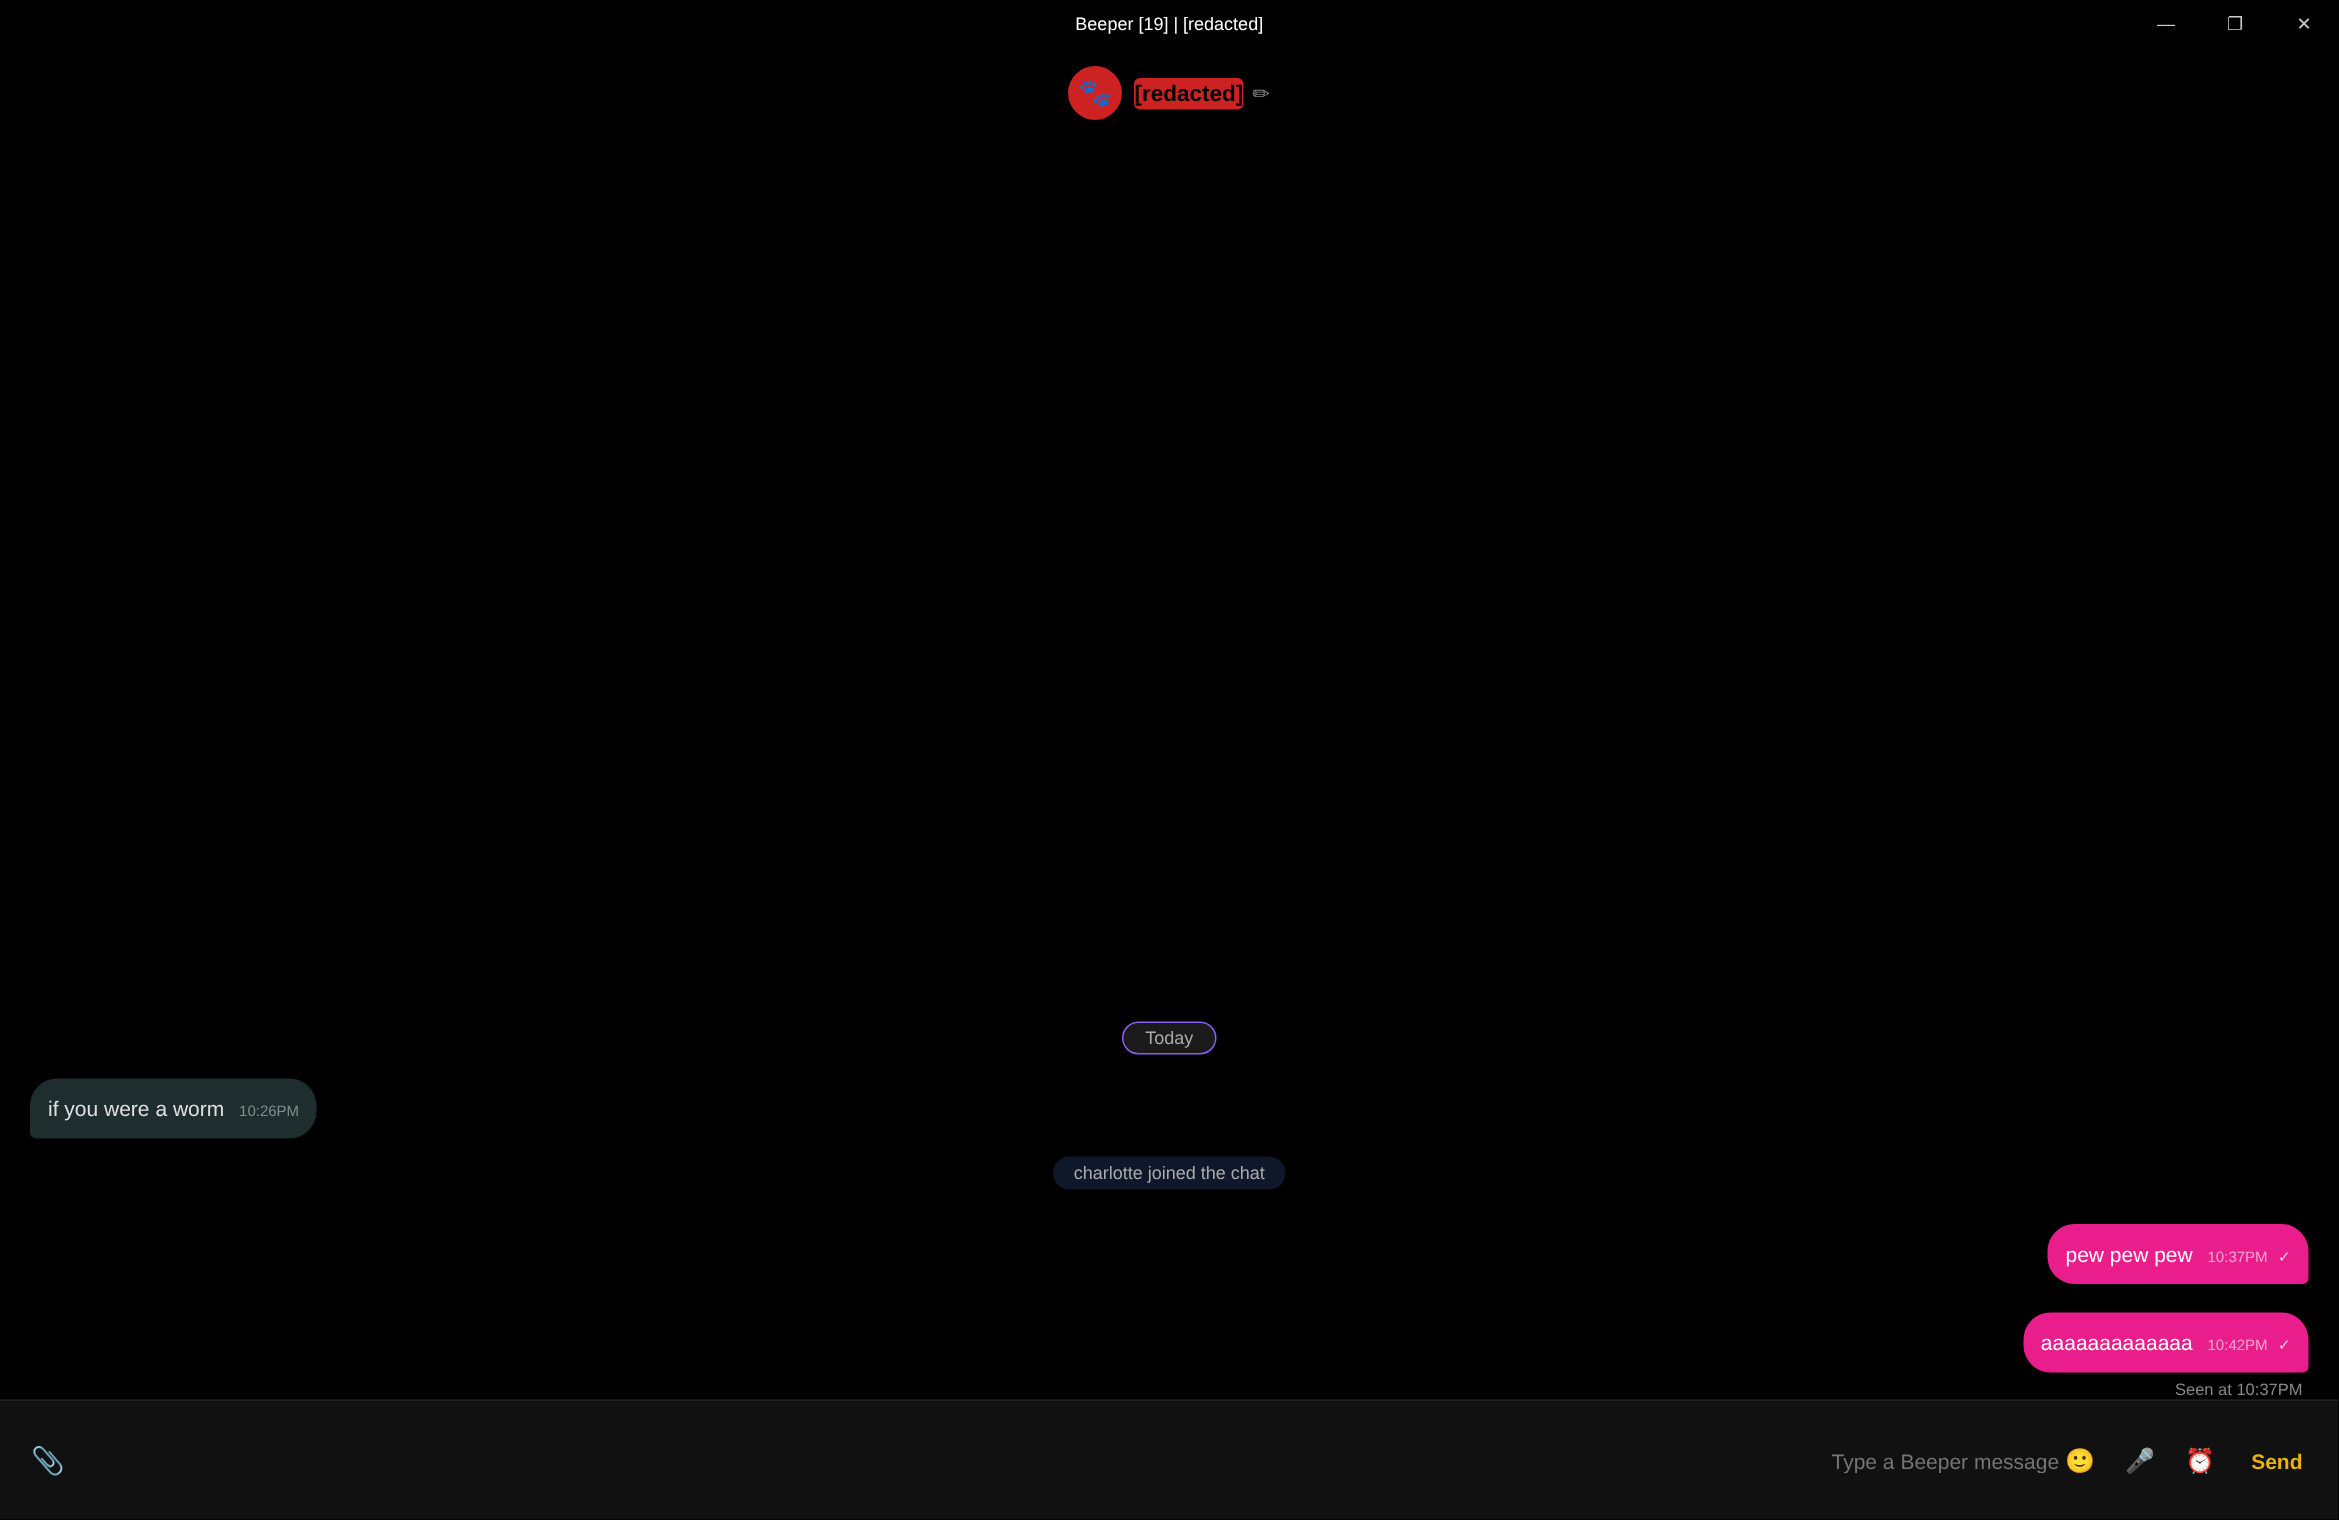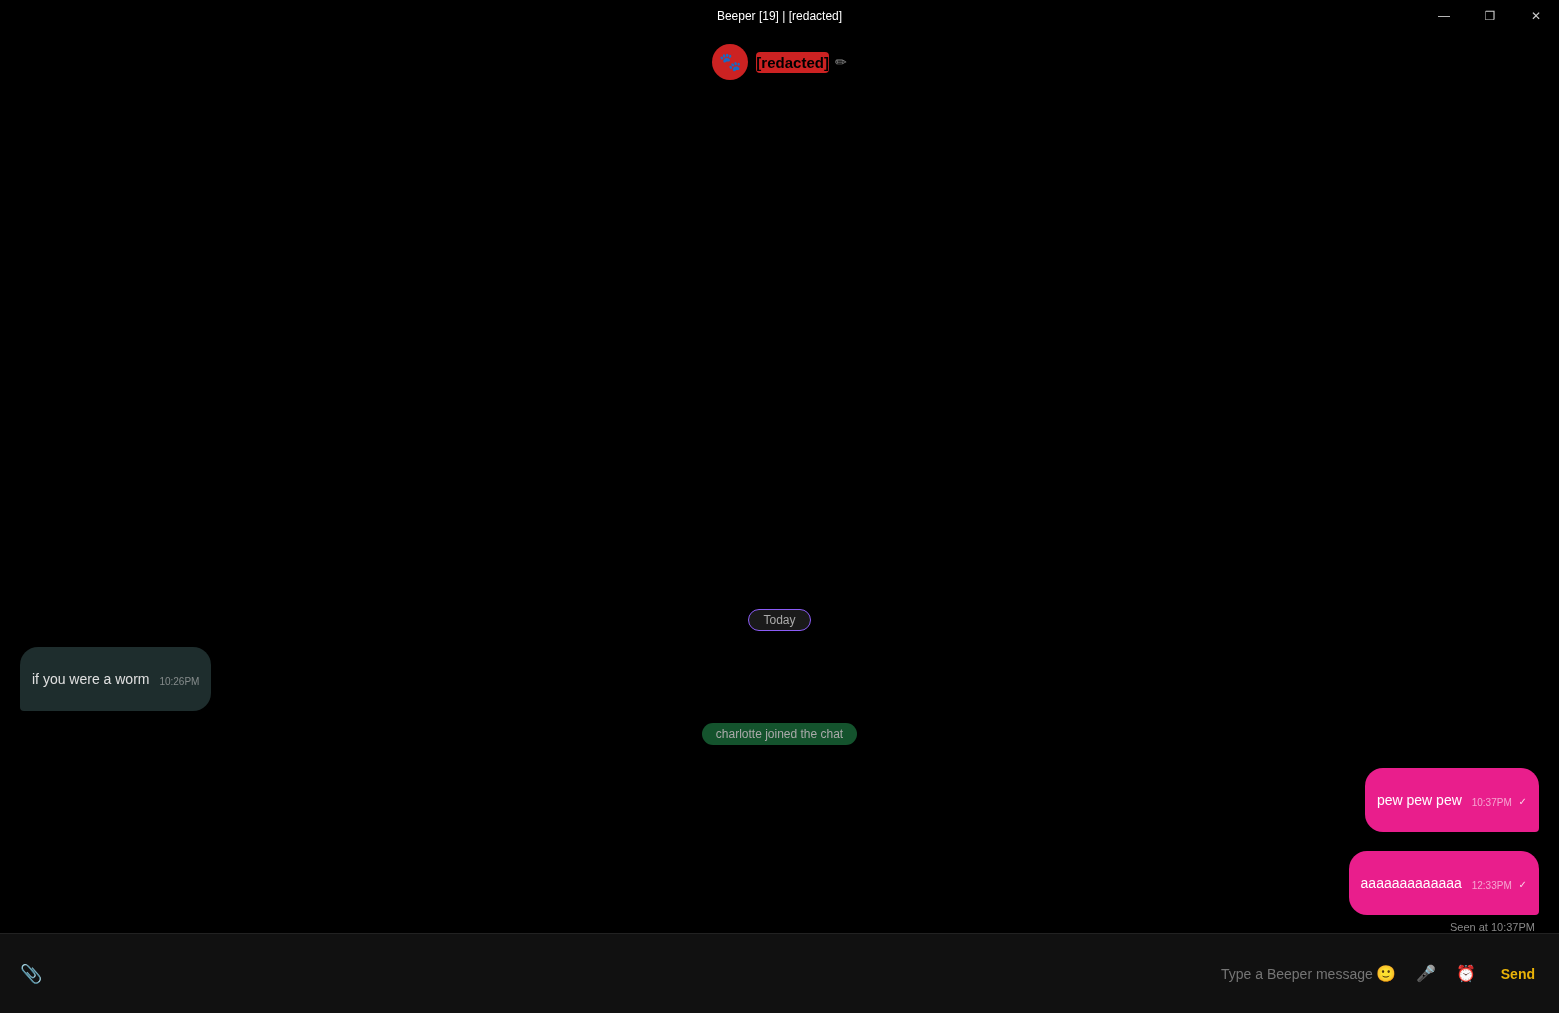--- a/index.html
+++ b/index.html
@@ -153,21 +153,21 @@
     }
 
     
     .system-message {
       display: flex;
       justify-content: center;
       margin: 8px 0;
     }
 
     .system-message-bubble {
-      background: #14532d;
+      background: #0f172a;
       border-radius: 14px;
       padding: 4px 14px;
       font-size: 12px;
       color: #aaaaaa;
     }
 
     
     .message-row {
       display: flex;
       margin: 4px 0;
@@ -176,21 +176,21 @@
     .message-row.incoming {
       justify-content: flex-start;
     }
 
     .message-row.outgoing {
       justify-content: flex-end;
     }
 
     .message-bubble {
       max-width: 60%;
-      padding: 24px 12px;
+      padding: 12px 12px;
       border-radius: 18px;
       font-size: 14px;
       position: relative;
       word-break: break-word;
     }
 
     .message-bubble.incoming {
       background: #1e2d2d;
       color: #e0e0e0;
       border-bottom-left-radius: 4px;
@@ -337,21 +337,21 @@
     <div class="message-bubble outgoing">
       <span>pew pew pew</span>
       <span class="message-time">10:37PM</span>
       <span class="message-check">✓</span>
     </div>
   </div>
 
   <div class="message-row outgoing">
     <div class="message-bubble outgoing">
       <span>aaaaaaaaaaaaa</span>
-      <span class="message-time">12:33PM</span>
+      <span class="message-time">10:42PM</span>
       <span class="message-check">✓</span>
     </div>
   </div>
 
   <div class="seen-text">Seen at 10:37PM</div>
 
 </div>
 
 <div class="input-bar">
   <div class="input-attach-btn">

